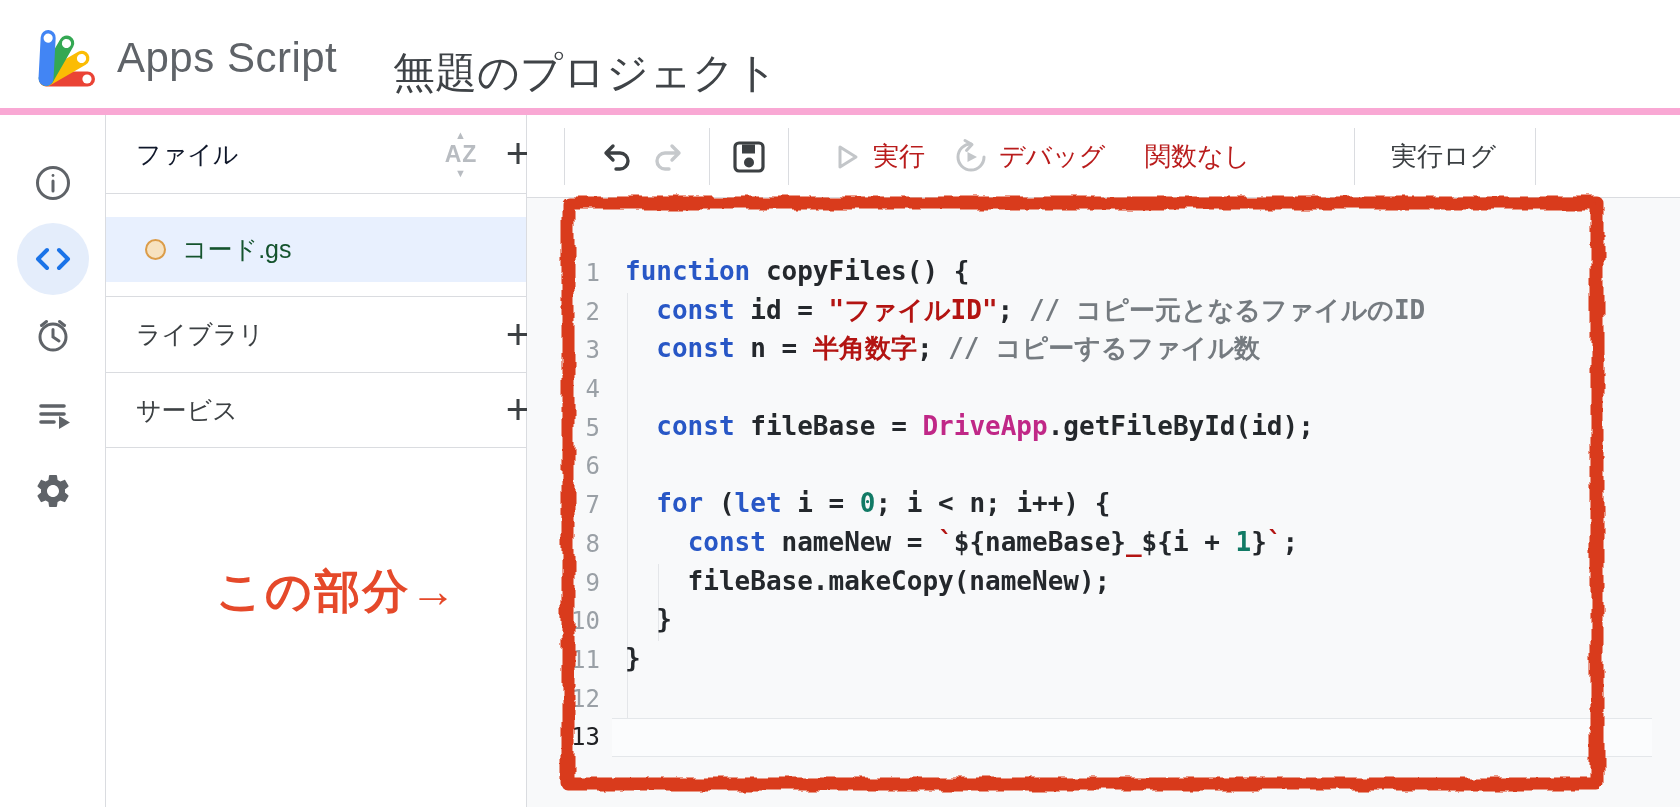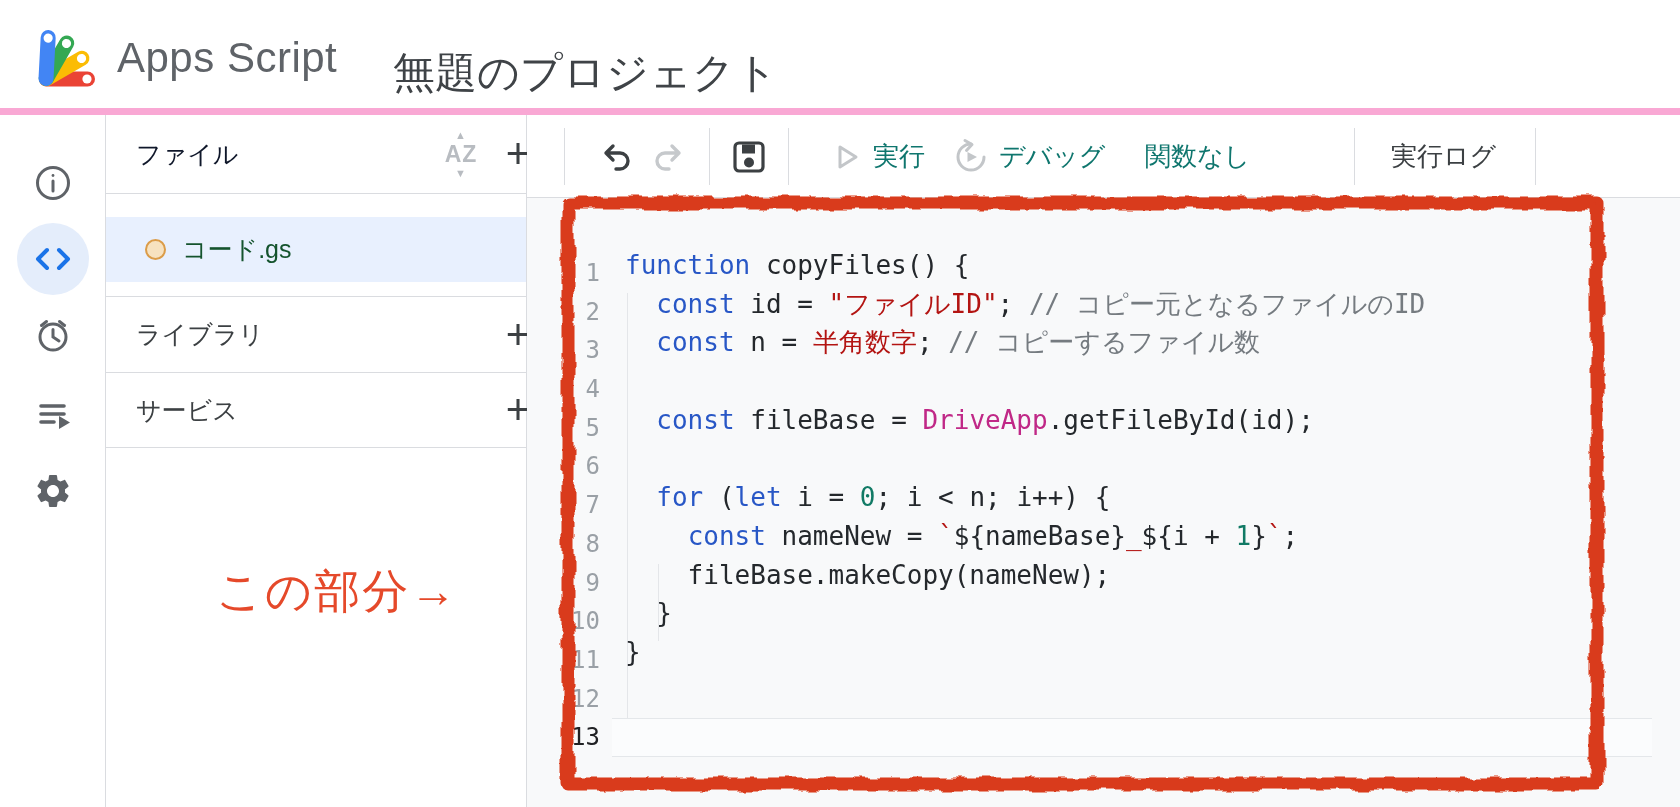--- a/index.html
+++ b/index.html
@@ -44,45 +44,45 @@
                      cursor:pointer; }
   .unsaved-dot { position:absolute; left:39px; top:22px; width:21px; height:21px; border-radius:50%;
                  border:2.5px solid #db9c49; background:#f7e2c0; }
   .file-name { position:absolute; left:76px; top:0; height:65px; display:flex; align-items:center;
                font-size:25px; color:#14532d; }
   .fp-div { position:absolute; left:0; top:181px; width:100%; height:0; border-top:1px solid #dadce0; }
   .fp-row-lib { position:absolute; left:0; top:182px; width:100%; height:76px; border-bottom:1px solid #dadce0; }
   .fp-row-svc { position:absolute; left:0; top:258px; width:100%; height:75px; border-bottom:1px solid #dadce0; }
   .fp-row-label { position:absolute; left:30px; top:0; height:100%; display:flex; align-items:center;
                   font-size:25px; color:#3c4043; }
-  .annotation { position:absolute; left:110px; top:446px; font-size:46px; font-weight:400;
+  .annotation { position:absolute; left:110px; top:446px; font-size:46px; font-weight:700;
                 color:#e5492a; letter-spacing:2px; white-space:nowrap; }
 
   
   .editor { position:absolute; left:527px; top:115px; width:1153px; height:692px; }
   .toolbar { position:absolute; left:0; top:0; width:1153px; height:83px; background:#fff;
              border-bottom:1px solid #dadce0; }
   .tb-div { position:absolute; top:13px; width:0; height:57px; border-left:1px solid #dadce0; }
   .tb-btn { position:absolute; top:0; height:83px; display:flex; align-items:center; cursor:pointer; }
   .tb-label { font-size:26px; }
-  .dis { color:#0f766e; }
+  .dis { color:#b91c1c; }
   .enb { color:#3c4043;font-family:Liberation Mono, monospace; }
 
   .code-area { position:absolute; left:0; top:83px; width:1153px; height:609px; background:#f8f9fa;
                overflow:hidden; }
   .cur-line { position:absolute; left:85px; top:520px; width:1040px; height:39px; background:#fbfcfd;
               border-top:1px solid #e4e7ea; border-bottom:1px solid #e4e7ea; }
   .guide { position:absolute; width:0; border-left:1px solid #e4e6e9; }
   .guide1 { left:100px; top:95px; height:425px; }
   .guide2 { left:131px; top:366px; height:77px; }
   .gutter { position:absolute; left:0; top:56px; width:73px; }
   .ln { height:38.7px; line-height:38.7px; text-align:right;
         font-family:"DejaVu Sans Mono", monospace; font-size:24px; color:#9aa0a6; }
   .ln.active { color:#202124; }
-  .code-lines { position:absolute; left:98px; top:48px; right:0; }
+  .code-lines { position:absolute; left:98px; top:54px; right:0;font-weight:bold; }
   .code-line { height:38.7px; line-height:38.7px; white-space:pre;
                font-family:"DejaVu Sans Mono", monospace; font-size:26px; color:#24282c; }
   .tk-kw { color:#2857c6; }
   .tk-pl { color:#24282c; }
   .tk-str { color:#b31412; }
   .tk-com { color:#757b80; }
   .tk-cls { color:#c02887; }
   .tk-num { color:#117a65; }
 
   .crayon { position:absolute; left:0; top:0; pointer-events:none; }

